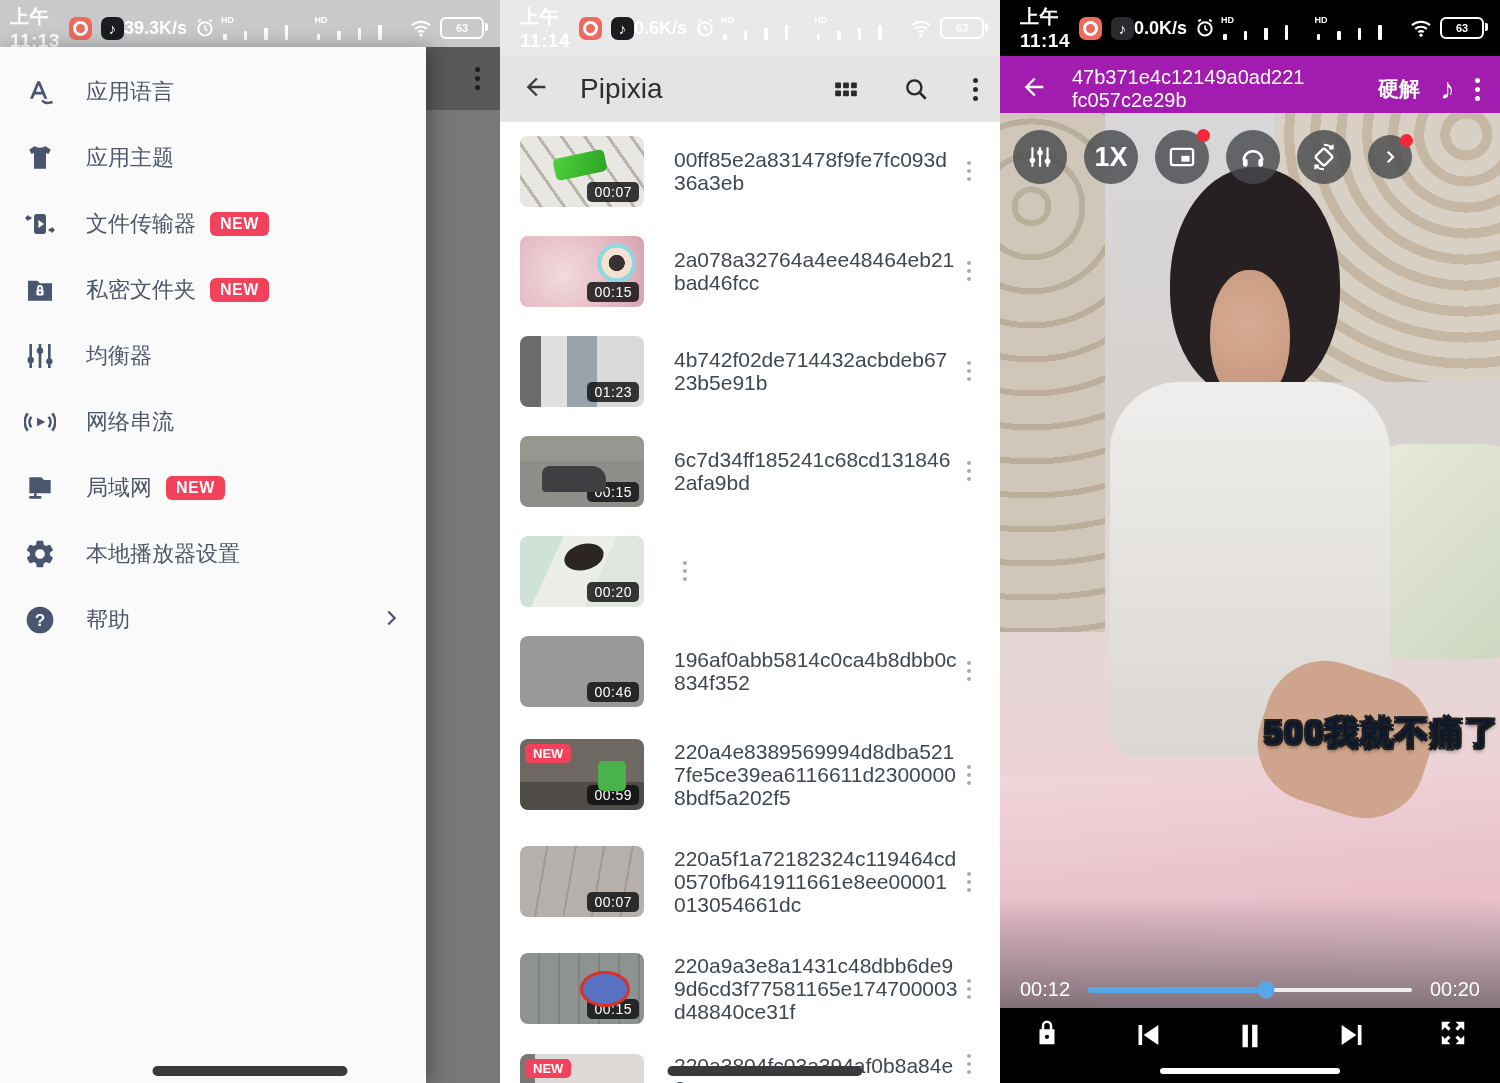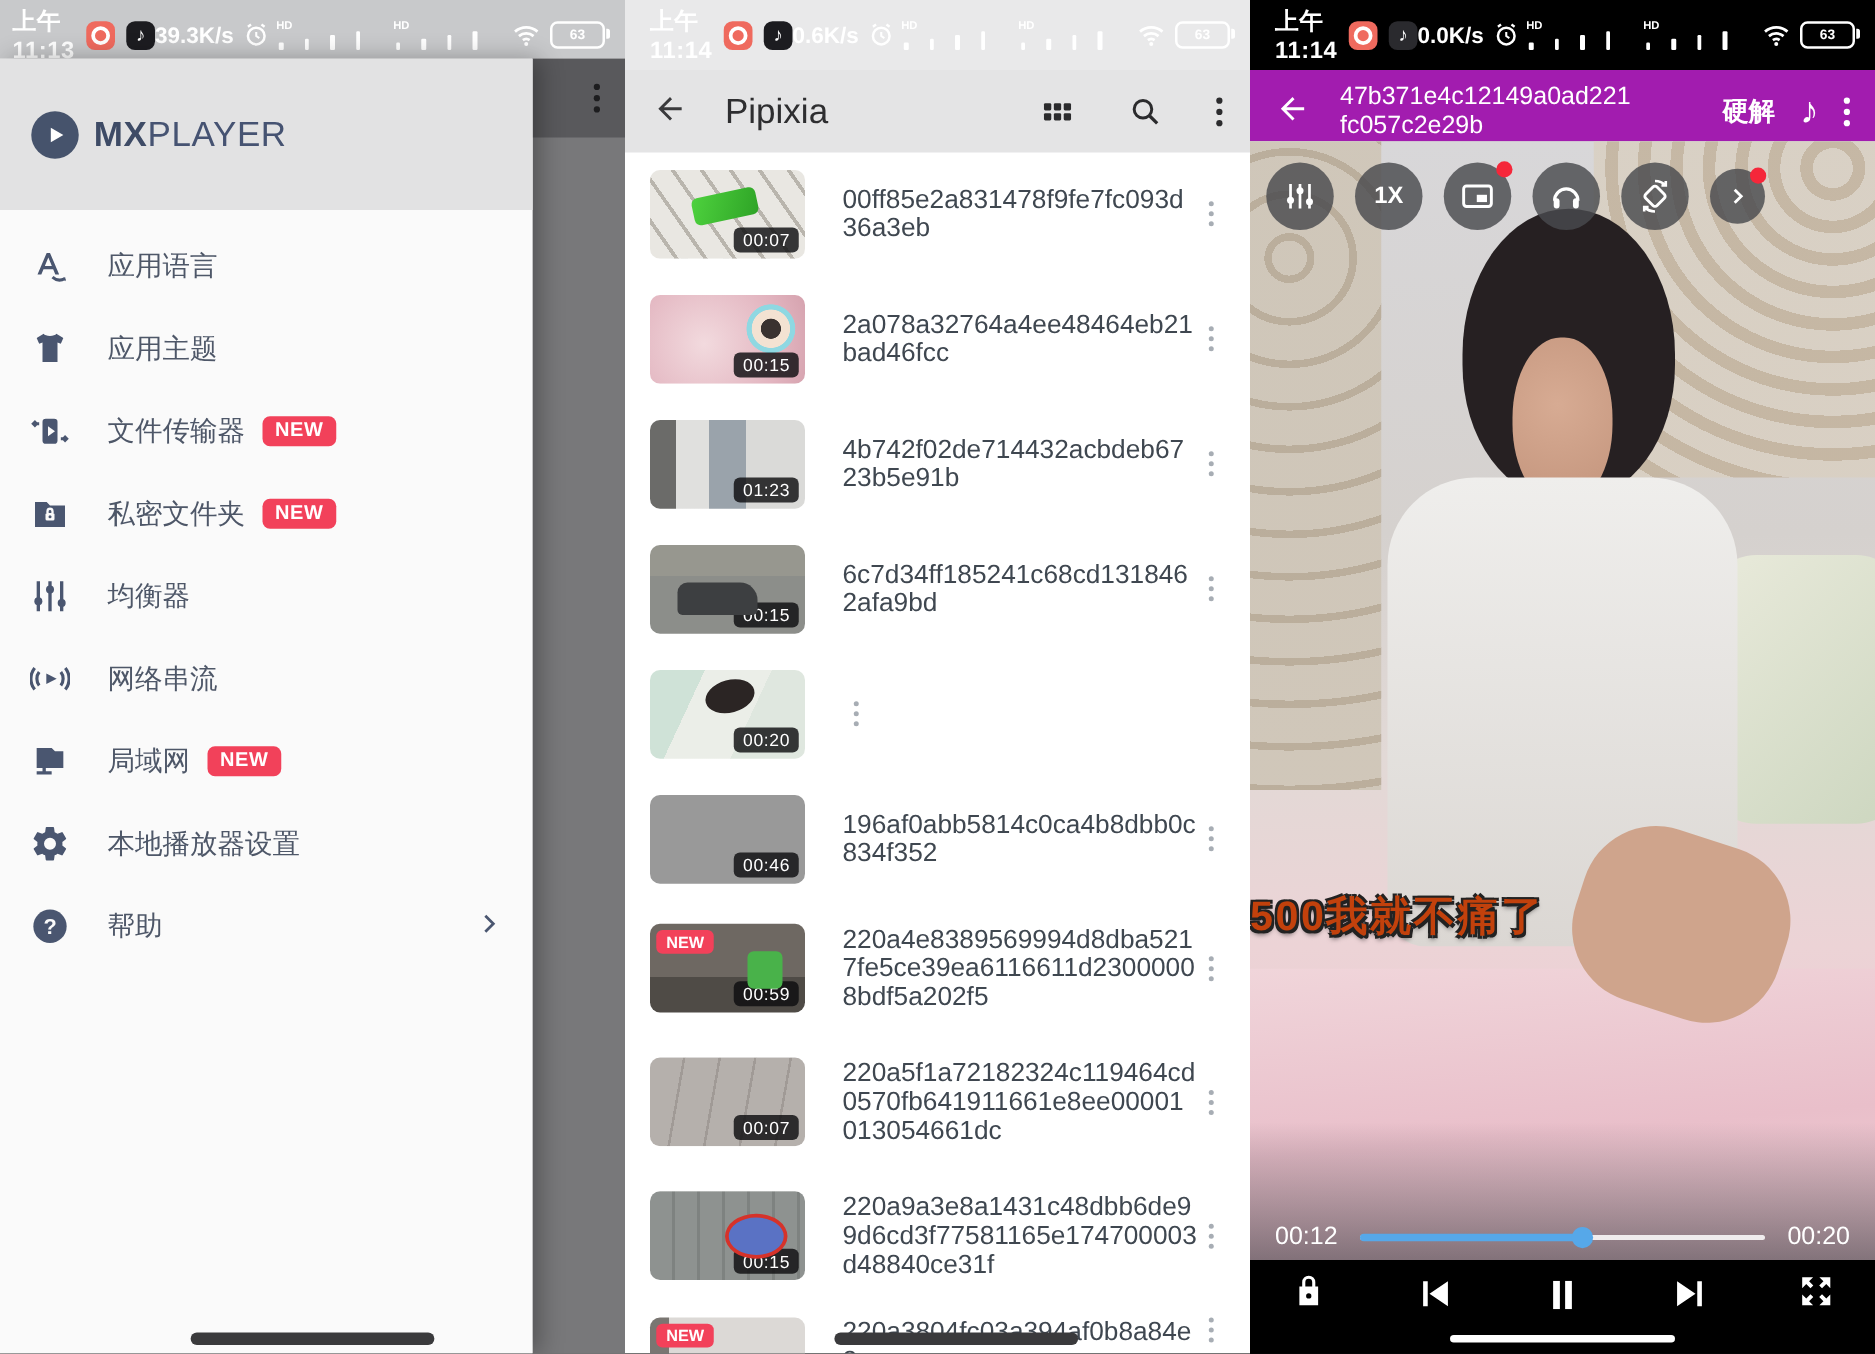--- a/index.html
+++ b/index.html
@@ -138,25 +138,25 @@
         background:linear-gradient(135deg,#e9eadb,#ccd6bf);}
   .v-arm{position:absolute;left:52%;top:62%;width:34%;height:16%;border-radius:60px;
         background:#cfa48c;transform:rotate(18deg);}
   .v-blanket{position:absolute;left:0;right:0;bottom:0;height:26%;
         background:linear-gradient(175deg,#f0d5da,#e9bfca 55%,#f2cfd6);}
   .v-shade{position:absolute;left:0;right:0;bottom:0;height:110px;
         background:linear-gradient(180deg,rgba(0,0,0,0),rgba(40,40,48,.55));}
   .vctl{position:absolute;top:17px;left:13px;right:10px;display:flex;gap:17px;align-items:flex-start;}
   .cbtn{width:54px;height:54px;border-radius:50%;background:rgba(73,74,78,.82);color:#fff;
         display:flex;align-items:center;justify-content:center;position:relative;flex:none;
-        font-size:19px;font-weight:700;}
+        font-size:27px;font-weight:700;}
   .cbtn.small{width:44px;height:44px;margin-top:5px;font-size:20px;}
   .rdot{position:absolute;top:-1px;right:-1px;width:13px;height:13px;border-radius:50%;
         background:#f5273a;}
-  .vsub{position:absolute;left:0;right:0;bottom:252px;text-align:left;color:#c2410c;
+  .vsub{position:absolute;left:0;right:0;bottom:252px;text-align:right;color:#0f172a;
         font-size:33px;font-weight:700;letter-spacing:2px;
         text-shadow:-2px -2px 0 #222,2px -2px 0 #222,-2px 2px 0 #222,2px 2px 0 #222,0 3px 4px rgba(0,0,0,.6);}
   .progress-row{position:absolute;left:0;right:0;bottom:7px;display:flex;align-items:center;
         padding:0 20px;color:#fff;font-size:20px;font-weight:400;}
   .ptrack{flex:1;height:4px;margin:0 18px;background:rgba(255,255,255,.85);border-radius:2px;
         position:relative;}
   .pfill{position:absolute;left:0;top:50%;transform:translateY(-50%);height:6px;
         background:#56a8e9;border-radius:3px;}
   .pknob{position:absolute;top:50%;transform:translate(-50%,-50%);width:17px;height:17px;
         border-radius:50%;background:#56a8e9;}
@@ -214,30 +214,20 @@
       <div class="scrim-top">
         <span class="kebab">
             <i></i>
             <i></i>
             <i></i>
           </span>
       </div>
     </div>
 
     <div class="drawer">
-      <div class="drawer-header">
-        <span class="logo-circle">
-          <svg width="20" height="20" viewBox="0 0 24 24">
-              <path d="M8 5l12 7-12 7z" fill="#fff"></path>
-            </svg>
-        </span>
-        <span class="brand">
-          <b>MX</b><span>PLAYER</span>
-        </span>
-      </div>
       <div class="menu">
 
         <div class="mitem">
           <span class="mi-icon">
             <svg viewBox="0 0 24 24">
                 <path d="M4.5 17L10 4h2l5.5 13h-2.3l-1.3-3.2H8.1L6.8 17H4.5zm4.4-5.1h4.2L11 6.7 8.9 11.9z" fill="currentColor"></path>
                 <path d="M13.5 18.5c2.2 2 5 2.3 7.5.8" fill="none" stroke="currentColor" stroke-width="1.8"></path>
                 <path d="M21.5 21l-.4-2.4-2.3.8z" fill="currentColor"></path>
               </svg>
           </span>

